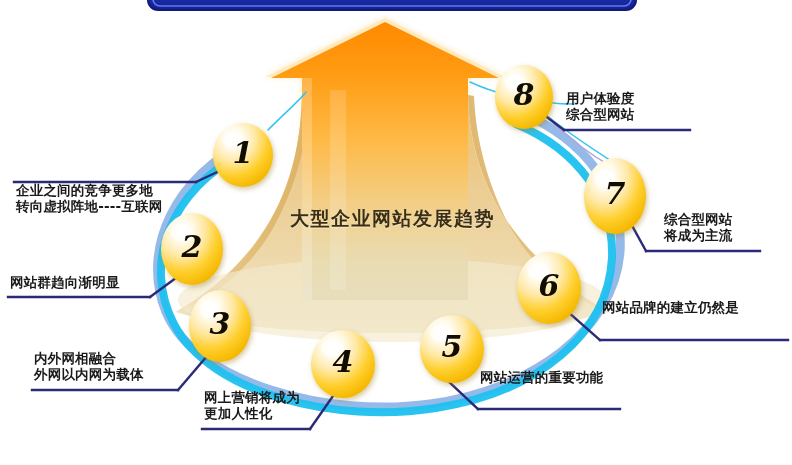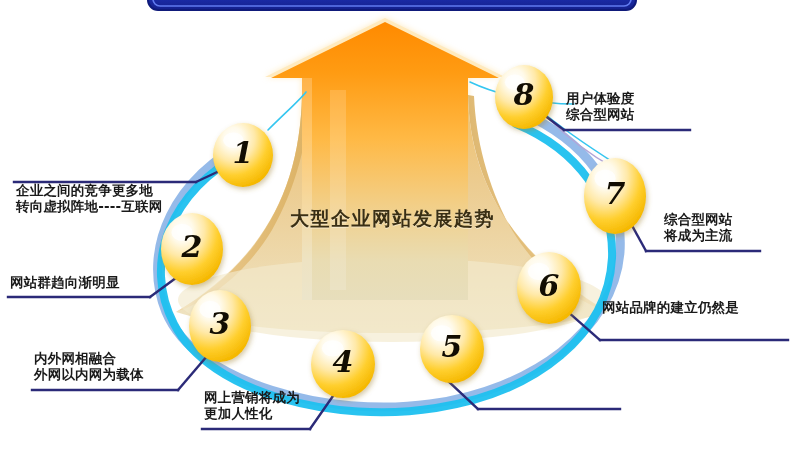--- a/index.html
+++ b/index.html
@@ -223,20 +223,21 @@
         </div>
         <div class="callout" style="left: 34px; top: 350px;">
           <span class="ln">内外网相融合</span>
           <span class="ln">外网以内网为载体</span>
         </div>
         <div class="callout" style="left: 204px; top: 389px;">
           <span class="ln">网上营销将成为</span>
           <span class="ln">更加人性化</span>
         </div>
         <div class="callout" style="left: 480px; top: 369px;">
+          <span class="ln">网站运营的重要功能</span>
         </div>
         <div class="callout" style="left: 602px; top: 299px;">
           <span class="ln">网站品牌的建立仍然是</span>
         </div>
         <div class="callout" style="left: 648px; top: 211px; margin-left: 16px;">
           <span class="ln">综合型网站</span>
           <span class="ln">将成为主流</span>
         </div>
         <div class="callout" style="left: 566px; top: 90px;">
           <span class="ln">用户体验度</span>

